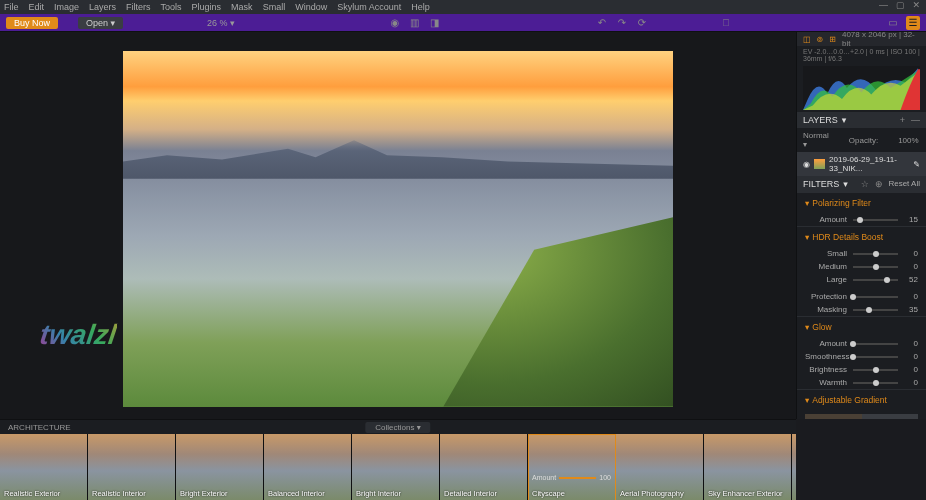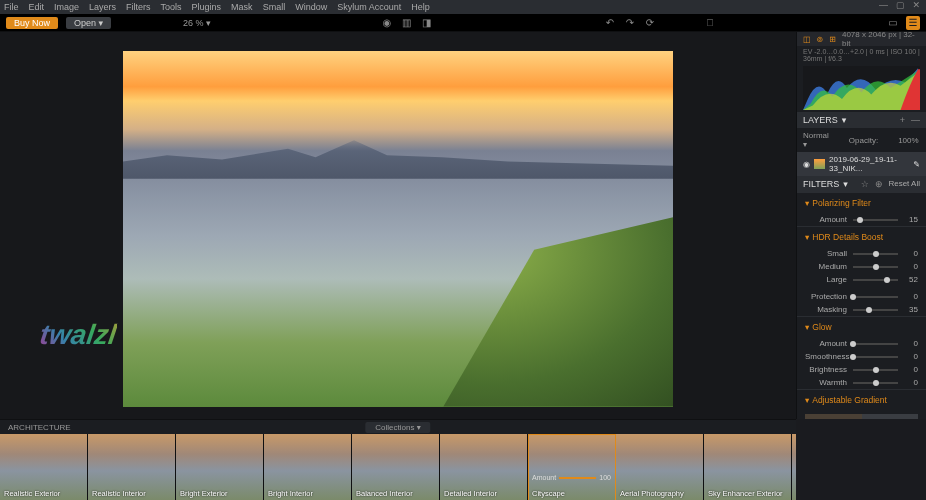--- a/index.html
+++ b/index.html
@@ -1,20 +1,20 @@
 <!DOCTYPE html>
 <html><head>
 <meta charset="utf-8">
 <style>
 * { margin: 0; padding: 0; box-sizing: border-box; font-family: -apple-system, "Segoe UI", Arial, sans-serif; }
 body { width: 926px; height: 500px; background: #1a1b1f; color: #ccc; font-size: 10px; overflow: hidden; position: relative; }
 .menubar { height: 14px; background: #2a2d32; display: flex; align-items: center; padding: 0 4px; gap: 10px; font-size: 9px; color: #aaa; }
 .menubar span { cursor: pointer; }
 .winctl { position: absolute; right: 6px; top: 0; display: flex; gap: 8px; color: #888; }
-.toolbar { height: 18px; background: #000000; display: flex; align-items: center; padding: 0 6px; gap: 8px; border-bottom: 1px solid #0f1012; }
+.toolbar { height: 18px; background: #4c1d95; display: flex; align-items: center; padding: 0 6px; gap: 20px; border-bottom: 1px solid #0f1012; }
 .btn-buy { background: #e08a1a; color: #fff; padding: 1px 8px; border-radius: 2px; font-size: 9px; }
 .btn-open { background: #3a3d42; color: #ccc; padding: 1px 8px; border-radius: 2px; font-size: 9px; }
 .zoom { margin-left: 64px; font-size: 9px; color: #999; }
 .tool-ic { width: 14px; height: 14px; display: inline-flex; align-items: center; justify-content: center; color: #888; border-radius: 2px; }
 .tool-ic.act { background: #e08a1a; color: #1a1b1f; }
 .flex-sp { flex: 1; }
 .group { display: flex; gap: 6px; align-items: center; }
 .main { display: flex; height: 387px; }
 .canvas-area { flex: 1; background: #17181b; display: flex; align-items: center; justify-content: center; position: relative; }
 .photo { width: 550px; height: 356px; background: linear-gradient(180deg,#ffd280 0%,#ff9e3d 10%,#ffce6e 14%,#d4b087 22%,#7a8193 28%,#8b95a5 40%,#9da8b4 52%,#adbcb8 64%,#7fa058 82%,#5c8a3c 100%); position: relative; overflow: hidden; margin-top: 6px; }
@@ -282,24 +282,24 @@
       <div class="preset">
         <div class="preset-lbl">Realistic Exterior</div>
       </div>
       <div class="preset">
         <div class="preset-lbl">Realistic Interior</div>
       </div>
       <div class="preset">
         <div class="preset-lbl">Bright Exterior</div>
       </div>
       <div class="preset">
+        <div class="preset-lbl">Balanced Interior</div>
+      </div>
+      <div class="preset">
         <div class="preset-lbl">Bright Interior</div>
-      </div>
-      <div class="preset">
-        <div class="preset-lbl">Balanced Interior</div>
       </div>
       <div class="preset">
         <div class="preset-lbl">Detailed Interior</div>
       </div>
       <div class="preset sel">
         <div class="preset-amt">
           <span>Amount</span>
           <span class="bar"></span>
           <span>100</span>
         </div>

